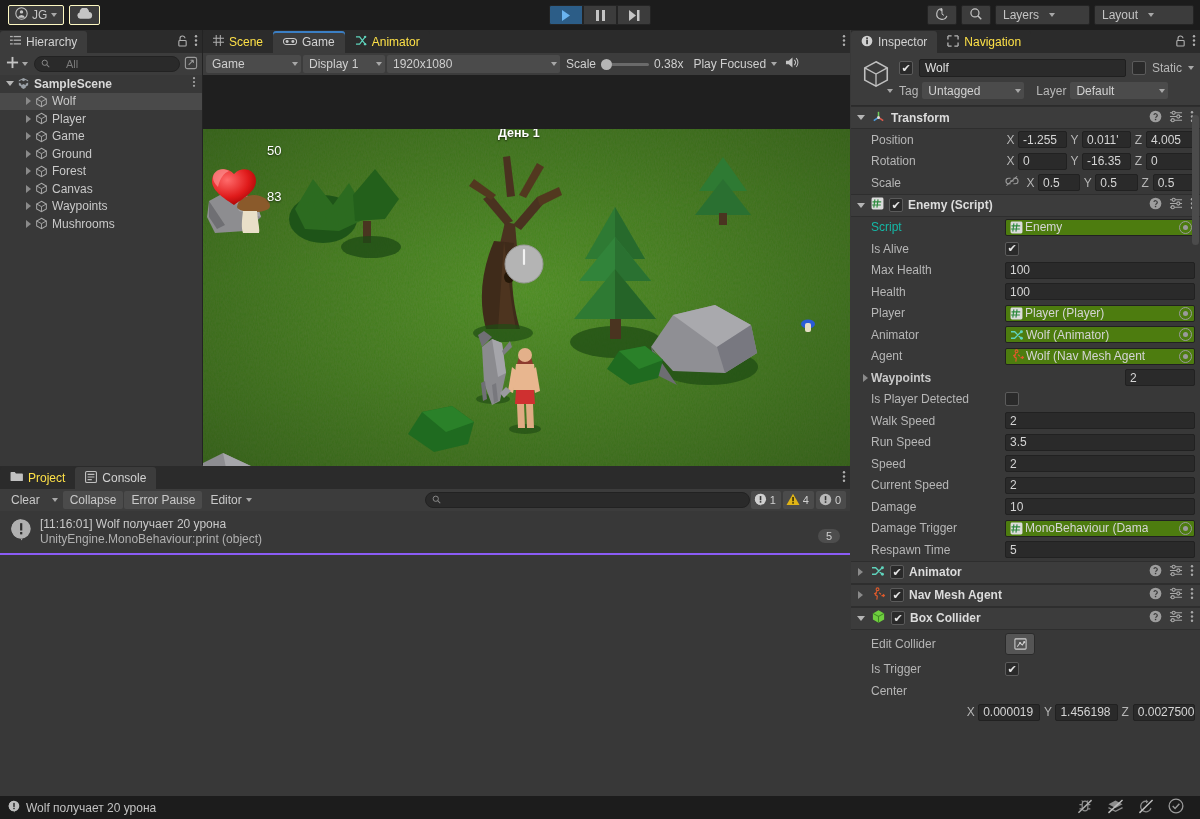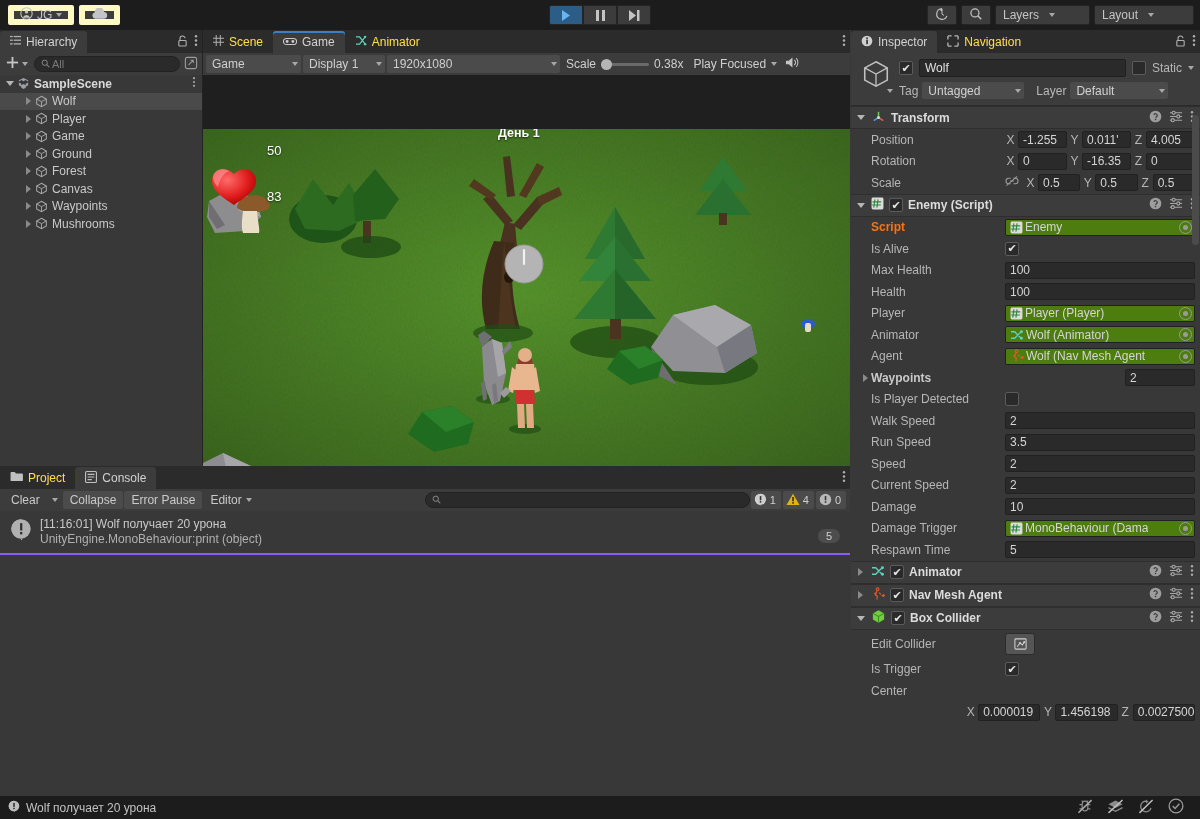--- a/index.html
+++ b/index.html
@@ -14,21 +14,21 @@
   }
   .app { position: relative; width: 1200px; height: 819px; background: #383838; }
 
   
   .toolbar {
     position: absolute; left: 0; top: 0; width: 1200px; height: 30px;
     background: #1c1c1c; display: flex; align-items: center;
   }
   .tb-left { display: flex; align-items: center; gap: 5px; padding-left: 8px; }
   .tb-btn {
-    background: #3c3c3c; border: 6px solid #fef9c3; border-radius: 2px;
+    background: #3c3c3c; border: 1px solid #fef9c3; border-radius: 2px;
     height: 20px; display: flex; align-items: center; justify-content: center;
     padding: 0 6px; color: #c4c4c4; gap: 4px; cursor: default;
   }
   .tb-center { position: absolute; left: 50%; transform: translateX(-50%); display: flex; }
   .play-btn {
     width: 34px; height: 20px; display: flex; align-items: center; justify-content: center;
     background: #3c3c3c; border: 1px solid #242424;
   }
   .play-btn.active { background: #2c5d87; }
   .play-btn.active svg { fill: #6ab4f0; }
@@ -57,21 +57,21 @@
   .ptab.active { background: #3c3c3c; color: #d2d2d2; }
   .ptab.sel-line { box-shadow: inset 0 2px 0 0 #3b7fc4; }
   .tabs-right { position: absolute; right: 4px; bottom: 3px; display: flex; align-items: center; gap: 6px; }
 
   
   #hierarchy { left: 0; top: 30px; width: 202px; height: 435px; background: #383838; }
   .h-toolbar { height: 22px; background: #3c3c3c; display: flex; align-items: center; padding: 0 4px; gap: 4px; }
   .plus-btn { display: flex; align-items: center; gap: 3px; padding: 0 2px; }
   .search-box {
     flex: 1; height: 16px; background: #2a2a2a; border: 1px solid #222; border-radius: 8px;
-    display: flex; align-items: center; padding: 0 6px; gap: 2px; color: #7a7a7a; font-size: 11px;
+    display: flex; align-items: center; padding: 0 6px; gap: 16px; color: #7a7a7a; font-size: 11px;
   }
   .h-list { background: #383838; height: calc(100% - 45px); }
   .h-row { height: 17.5px; display: flex; align-items: center; font-size: 12px; color: #c9c9c9; padding-left: 4px; position: relative; }
   .h-row.selected { background: #4a4a4a; }
   .h-row.scene-row { font-weight: bold; color: #d8d8d8; }
   .tri { width: 12px; display: flex; align-items: center; justify-content: center; }
   .tri-r { width: 0; height: 0; border-top: 4px solid transparent; border-bottom: 4px solid transparent; border-left: 5px solid #8a8a8a; }
   .tri-d { width: 0; height: 0; border-left: 4px solid transparent; border-right: 4px solid transparent; border-top: 5px solid #b5b5b5; }
   .go-icon { width: 15px; margin-right: 3px; display: flex; align-items: center; justify-content: center; }
 
@@ -100,21 +100,21 @@
   .static-chk { width: 14px; height: 14px; background: #2a2a2a; border: 1px solid #5b5b5b; border-radius: 2px; }
   .tag-row { display: flex; align-items: center; gap: 4px; margin-top: 5px; }
   .lbl-sm { color: #b8b8b8; font-size: 12px; }
   .mini-drop { height: 17px; background: #4b4b4b; border-radius: 2px; display: flex; align-items: center; justify-content: space-between; padding: 0 3px 0 6px; color: #d2d2d2; font-size: 12px; }
   .comp-head { height: 23px; background: #3c3c3c; display: flex; align-items: center; gap: 5px; padding: 0 6px 0 4px; border-top: 1px solid #2e2e2e; border-bottom: 1px solid #2e2e2e; }
   .comp-title { font-weight: bold; color: #dcdcdc; font-size: 12px; flex: 1; }
   .comp-head .tri { width: 11px; }
   .comp-icons { display: flex; align-items: center; gap: 7px; }
   .prow { height: 21.5px; display: flex; align-items: center; padding-left: 20px; font-size: 12px; }
   .plabel { width: 134px; color: #b6b6b6; flex-shrink: 0; }
-  .plabel.dim { color: #f97316; font-weight: bold; }
+  .plabel.dim { color: #14b8a6; }
   .plabel.bold { font-weight: bold; color: #c9c9c9; }
   .fld { height: 17px; background: #2a2a2a; border: 1px solid #212121; border-radius: 2px; display: flex; align-items: center; padding: 0 4px; color: #d5d5d5; font-size: 12px; overflow: hidden; white-space: nowrap; }
   .fld.objref { background: #4d7c0f; justify-content: space-between; padding-right: 2px; }
   .xyz { display: flex; align-items: center; gap: 2px; flex: 1; padding-right: 5px; }
   .ax { color: #b6b6b6; width: 11px; text-align: center; flex-shrink: 0; }
   .objicon { display: inline-flex; align-items: center; margin-right: 2px; }
   .radio-o { width: 13px; height: 13px; border-radius: 50%; border: 1.5px solid #9a9a9a; display: flex; align-items: center; justify-content: center; flex-shrink: 0; }
   .radio-o::after { content:""; width: 5px; height: 5px; border-radius: 50%; background: #9a9a9a; }
 
   

